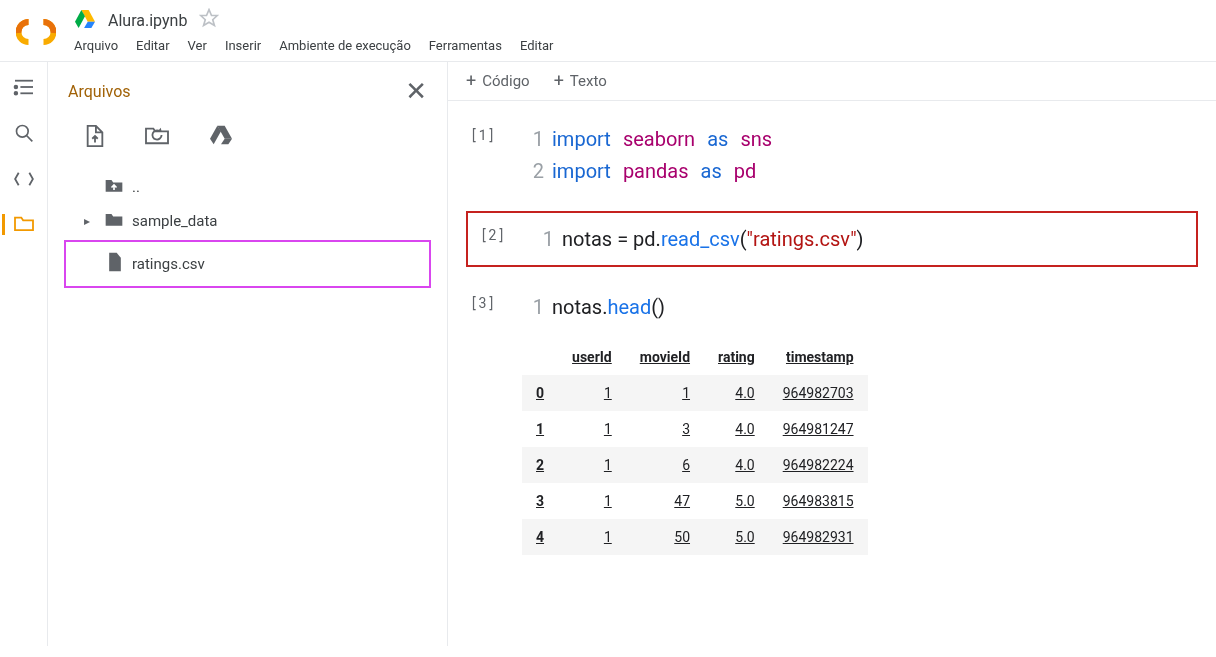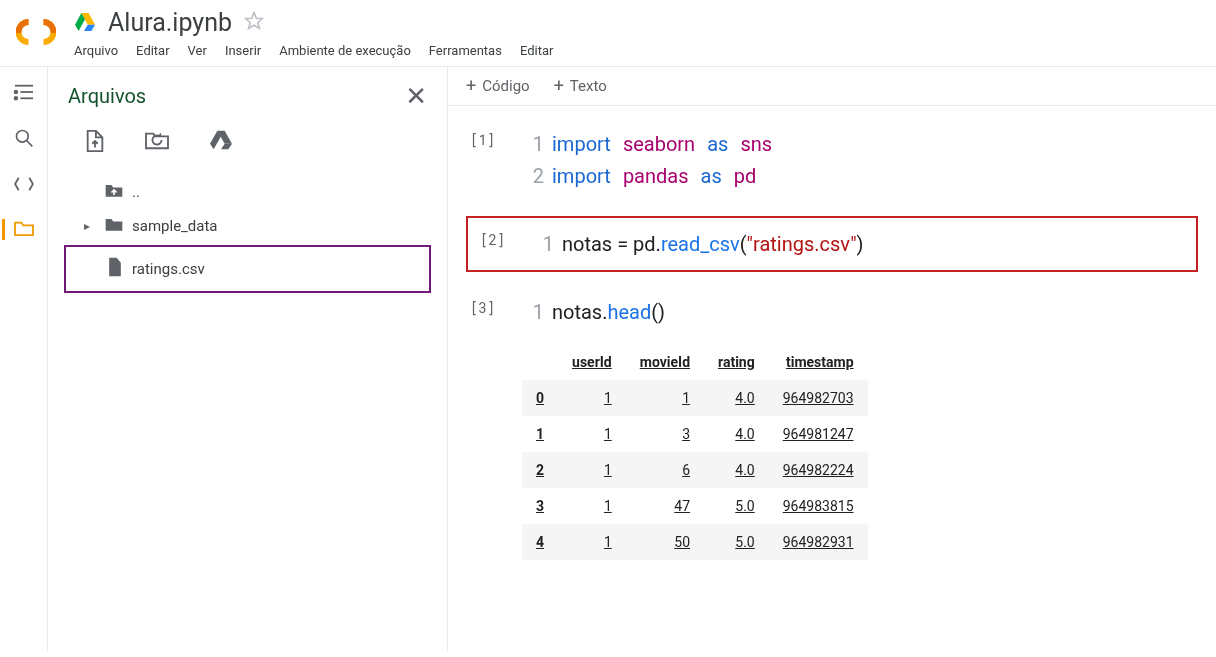--- a/index.html
+++ b/index.html
@@ -4,43 +4,43 @@
 <style>
   * { margin: 0; padding: 0; box-sizing: border-box; font-family: "Google Sans", Roboto, Arial, sans-serif; }
   body { background: #fff; color: #202124; width: 1216px; height: 657px; overflow: hidden; }
 
   
   .header { display: flex; align-items: flex-start; padding: 8px 12px 0 12px; gap: 8px; }
   .colab-logo { width: 48px; height: 48px; display: flex; align-items: center; justify-content: center; }
   .header-content { display: flex; flex-direction: column; gap: 4px; }
   .title-row { display: flex; align-items: center; gap: 12px; padding-left: 6px;}
   .drive-icon { width: 22px; height: 22px; }
-  .notebook-title { font-size: 25px; color: #3c4043; }
+  .notebook-title { font-size: 16px; color: #3c4043; }
   .star-icon { color: #bdc1c6; font-size: 18px; }
   .menu-row { display: flex; gap: 18px; padding: 2px 0 8px 6px; font-size: 13px; color: #3c4043; align-items: center;}
   .menu-row .status { color: #80868b; text-decoration: underline; margin-left: 6px;}
 
   
   .main { display: flex; height: calc(100% - 72px); border-top: 1px solid #e8eaed; }
 
   
   .rail { width: 48px; border-right: 1px solid #e8eaed; display: flex; flex-direction: column; align-items: center; padding-top: 16px; gap: 24px; }
   .rail-item { color: #5f6368; cursor: pointer; font-size: 20px; line-height: 1; }
   .rail-item.active { color: #f29900; border-left: 3px solid #f29900; padding-left: 8px; margin-left: -11px;}
 
   
   .sidebar { width: 400px; border-right: 1px solid #e8eaed; padding: 10px 16px; }
   .sidebar-header { display: flex; justify-content: space-between; align-items: center; padding: 6px 4px 12px 4px; }
-  .sidebar-title { font-size: 20px; color: #14532d; }
+  .sidebar-title { font-size: 16px; color: #a16207; }
   .close-x { font-size: 26px; color: #5f6368; cursor: pointer; line-height: 1;}
   .sidebar-tools { display: flex; gap: 38px; padding: 8px 4px 18px 20px; color: #5f6368; }
   .file-tree { font-size: 15px; color: #3c4043; }
   .tree-row { display: flex; align-items: center; gap: 8px; padding: 6px 4px 6px 20px; }
   .tree-row .collapse-arrow { width: 12px; color: #5f6368; font-size: 12px;}
-  .ratings-highlight { border: 2px solid #701a75; padding: 4px 0; margin-top: 2px; }
+  .ratings-highlight { border: 2px solid #d946ef; padding: 4px 0; margin-top: 2px; }
 
   
   .content { flex: 1; overflow: auto; }
   .content-toolbar { display: flex; gap: 24px; padding: 10px 18px; border-bottom: 1px solid #e8eaed; font-size: 15px; color: #5f6368; }
   .toolbar-btn { display: flex; align-items: center; gap: 6px; cursor: pointer; }
   .plus { font-size: 18px; line-height: 1; }
 
   .cells { padding: 16px 18px; }
   .cell { display: flex; align-items: flex-start; gap: 14px; padding: 6px 4px; }
   .cell-wrap { margin-bottom: 18px; }

